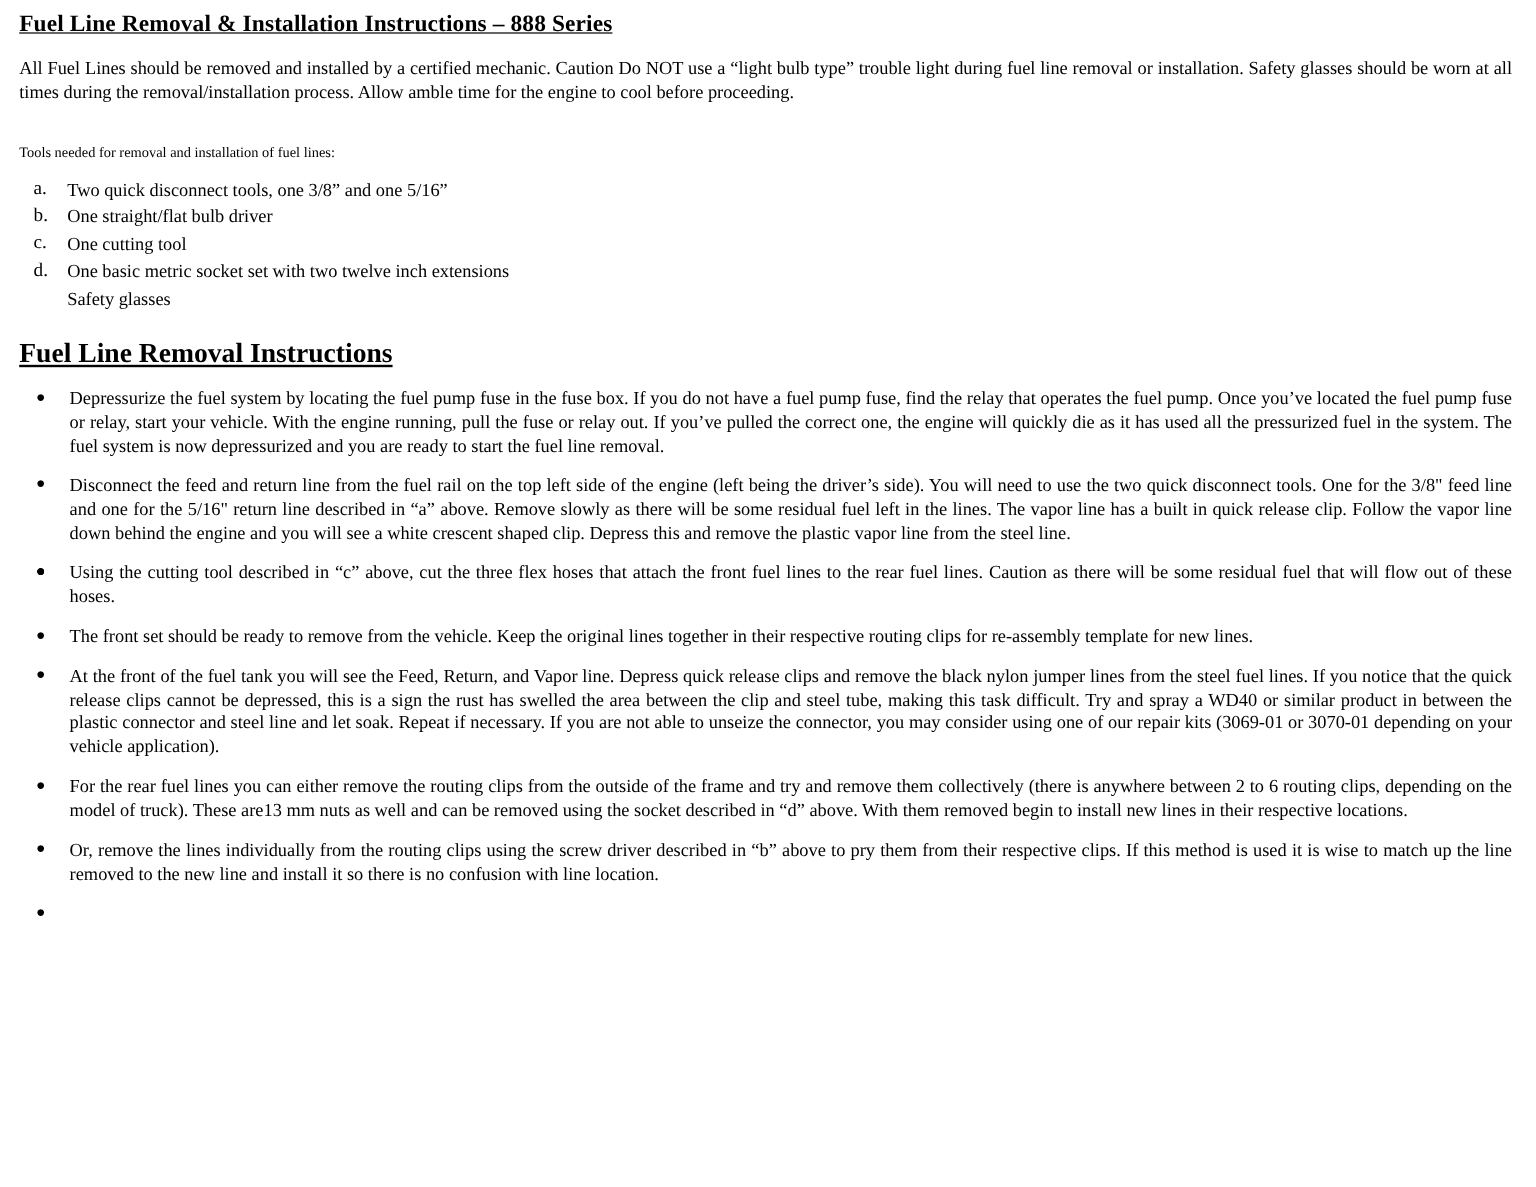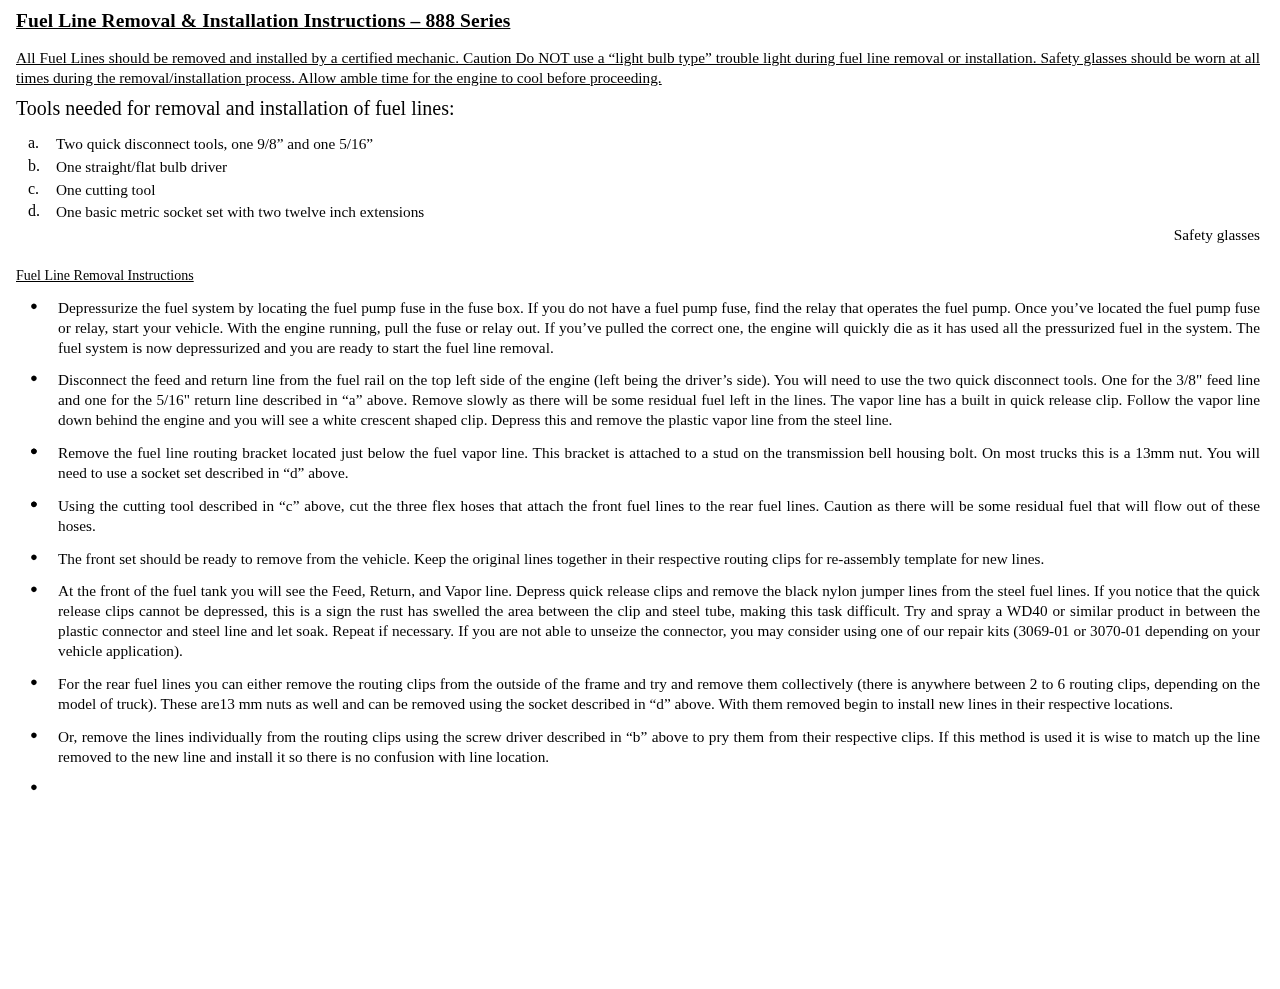--- a/index.html
+++ b/index.html
@@ -25,39 +25,38 @@
     font-size: 19.5px;
     font-weight: bold;
     text-decoration: underline;
     margin: 4px 0 0 0;
     padding: 0;
     line-height: 1.15;
     letter-spacing: 0.1px;
   }
   h2.section-title {
     font-family: "Liberation Serif", serif;
-    font-size: 14px;
-    font-weight: normal;
+    font-size: 23px;
+    font-weight: bold;
     text-decoration: underline;
     margin: 22px 0 0 0;
     padding: 0;
     line-height: 1.15;
   }
   p.body-text {
     font-size: 15.3px;
     line-height: 1.30;
     margin: 16px 0 0 0;
     text-align: justify;
     text-justify: inter-word;
-    text-decoration: underline;
   }
   p.tools-lead {
-    font-size: 20px;
+    font-size: 12px;
     line-height: 1.30;
-    margin: 7px 0 0 0;
+    margin: 32px 0 0 0;
   }
   ol.tools-list {
     list-style: none;
     margin: 12px 0 0 0;
     padding: 0;
   }
   ol.tools-list li {
     font-size: 15.3px;
     line-height: 1.42;
     position: relative;
@@ -65,21 +64,20 @@
     margin: 0 0 1px 0;
   }
   ol.tools-list li .marker {
     position: absolute;
     left: 12px;
     top: -1px;
     font-size: 16px;
   }
   ol.tools-list li.no-marker {
     padding-left: 40px;
-    text-align: right;
   }
   ul.bullets {
     list-style: none;
     margin: 14px 0 0 0;
     padding: 0;
   }
   ul.bullets li {
     position: relative;
     padding-left: 42px;
     margin: 0 0 13px 0;
@@ -103,21 +101,21 @@
 
   <h1 class="doc-title">Fuel Line Removal &amp; Installation Instructions – 888 Series</h1>
 
   <p class="body-text">All Fuel Lines should be removed and installed by a certified mechanic. Caution Do NOT use a “light bulb type” trouble light during fuel line removal or installation. Safety glasses should be worn at all times during the removal/installation process.  Allow amble time for the engine to cool before proceeding.</p>
 
   <p class="tools-lead">Tools needed for removal and installation of fuel lines:</p>
 
   <ol class="tools-list">
     <li>
       <span class="marker">a.</span>
-      <span>Two quick disconnect tools, one 9/8” and one 5/16”</span>
+      <span>Two quick disconnect tools, one 3/8” and one 5/16”</span>
     </li>
     <li>
       <span class="marker">b.</span>
       <span>One straight/flat bulb driver</span>
     </li>
     <li>
       <span class="marker">c.</span>
       <span>One cutting tool</span>
     </li>
     <li>
@@ -139,21 +137,20 @@
     </li>
     <li>
       <span class="bullet-dot">●</span>
       <span>Disconnect the feed and return line from the fuel rail on the top left side of the engine (left being the driver’s side). You will need to use the two quick disconnect tools. One for the 3/8" feed line and one for the 5/16" return line described in “a” above. Remove slowly as there will be some residual fuel left in the lines. The vapor line has a built in quick release clip. Follow the vapor line down behind the engine and you will see a white crescent shaped clip. Depress this and remove the plastic vapor line from the steel line.</span>
     </li>
     <li>
       <span class="bullet-dot">●</span>
     </li>
     <li>
       <span class="bullet-dot">●</span>
-      <span>Remove the fuel line routing bracket located just below the fuel vapor line. This bracket is attached to a stud on the transmission bell housing bolt. On most trucks this is a 13mm nut. You will need to use a socket set described in “d” above.</span>
     </li>
     <li>
       <span class="bullet-dot">●</span>
     </li>
     <li>
       <span class="bullet-dot">●</span>
       <span>Using the cutting tool described in “c” above, cut the three flex hoses that attach the front fuel lines to the rear fuel lines. Caution as there will be some residual fuel that will flow out of these hoses.</span>
     </li>
     <li>
       <span class="bullet-dot">●</span>

